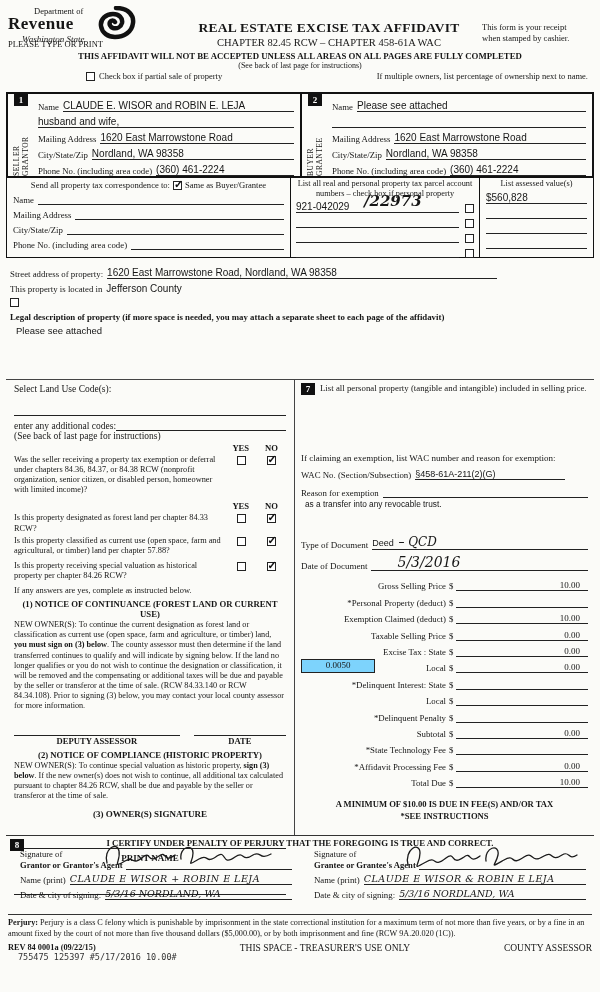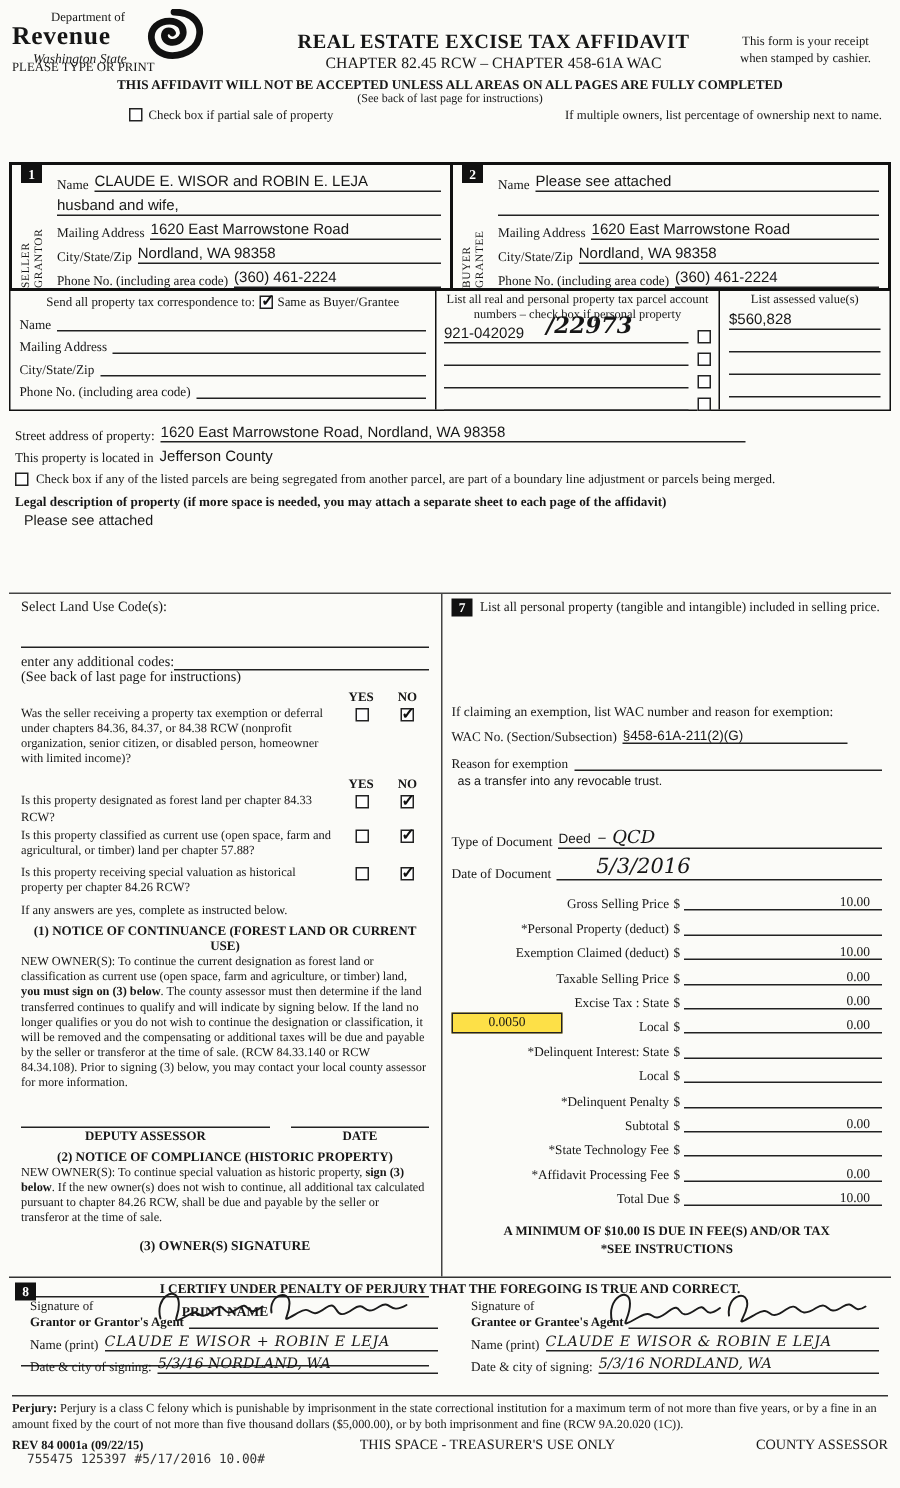--- a/index.html
+++ b/index.html
@@ -12,31 +12,31 @@
   .typed { font-family:"Liberation Sans", sans-serif; }
   .hw { font-family:"DejaVu Serif", serif; font-style:italic; }
   .b { font-weight:bold; }
   .cb { width:9px; height:9px; border:1px solid #222; display:inline-block; position:relative; background:#fff; flex:none; }
   .cb.checked::after { content:"✓"; position:absolute; top:-4px; left:0px; font-size:11px; font-weight:bold; color:#111; }
   .fill { border-bottom:1px solid #222; }
   .numbox { width:14px; height:12px; background:#111; color:#fff; font-size:9px; font-weight:bold;
             display:flex; align-items:center; justify-content:center; flex:none; font-family:"Liberation Serif",serif; }
 
   
-  .header { padding:6px 8px 0 8px; height:108px; }
+  .header { padding:6px 8px 0 8px; height:92px; }
   .hdr-top { display:flex; }
   .logo-block { width:168px; flex:none; position:relative; }
   .logo-dept { font-size:8.5px; margin-left:26px; }
   .logo-rev { font-size:17px; font-weight:bold; letter-spacing:0.5px; margin-top:-2px; }
   .logo-state { font-size:9px; font-style:italic; margin-left:14px; }
   .logo-swirl { position:absolute; left:88px; top:0px; }
   .hdr-center { flex:1; text-align:center; padding-top:14px; }
   .hdr-title { font-size:13.5px; font-weight:bold; letter-spacing:0.3px; }
   .hdr-sub { font-size:10.5px; margin-top:1px; }
-  .hdr-right { width:110px; flex:none; font-size:8.5px; text-align:center; padding-top:16px; line-height:1.35; }
+  .hdr-right { width:110px; flex:none; font-size:8.5px; text-align:left; padding-top:16px; line-height:1.35; }
   .hdr-row2 { display:flex; margin-top:-9px; }
   .type-print { font-size:8.5px; width:168px; }
   .warn { text-align:center; font-size:8.8px; font-weight:bold; margin-top:2px; }
   .seeback { text-align:center; font-size:8px; }
   .hdr-row3 { display:flex; align-items:center; margin-top:1px; padding:0 4px 0 78px; }
   .partial { display:flex; align-items:center; gap:4px; font-size:8.5px; }
   .multown { margin-left:auto; font-size:8.5px; }
 
   
   .parties { display:flex; height:84px; border-top:2px solid #111; margin:0 6px; }
@@ -107,21 +107,21 @@
   .reason-row { display:flex; align-items:flex-end; height:14px; font-size:8.8px; }
   .reason-row .fill { flex:1; margin-left:4px; }
   .trust { font-size:8.3px; margin-left:4px; margin-top:1px; }
   .doc-row { display:flex; align-items:flex-end; height:21px; font-size:9px; }
   .doc-row .fill { flex:1; margin-left:4px; }
   .fees { margin-top:4px; }
   .fee-row { display:flex; align-items:flex-end; height:16.4px; font-size:8.8px; }
   .fee-label { width:148px; flex:none; text-align:right; padding-right:3px; }
   .fee-dollar { width:7px; flex:none; }
   .fee-line { flex:1; border-bottom:1px solid #222; text-align:right; padding-right:8px; font-size:9px; }
-  .rate-box { border:1.5px solid #222; width:74px; text-align:center; font-size:9px; margin-right:6px; background:#fde047; height:14px; }
+  .rate-box { border:1.5px solid #222; width:74px; text-align:center; font-size:9px; margin-right:6px; background:#7dd3fc; height:14px; }
   .rate-row .fee-label { width:68px; }
   .minnote { text-align:center; font-weight:bold; font-size:8.6px; margin-top:10px; line-height:1.4; }
 
   
   .sec8 { height:76px; margin:0 6px; border-top:1px solid #333; position:relative; padding-top:2px; }
   .certify { text-align:center; font-weight:bold; font-size:8.8px; }
   .sec8 .numbox { position:absolute; left:4px; top:3px; }
   .sig-cols { display:flex; margin-top:1px; }
   .sig-col { width:50%; padding:0 8px 0 14px; position:relative; }
   .sig-lblrow { display:flex; align-items:flex-end; }
@@ -308,21 +308,20 @@
     <div class="fline">
       <span class="lbl">Street address of property:</span>
       <span class="fill" style="max-width:390px"><span class="typed">1620 East Marrowstone Road, Nordland, WA 98358</span></span>
     </div>
     <div class="fline" style="border:none">
       <span class="lbl">This property is located in</span>
       <span class="typed" style="font-size:10px">Jefferson County</span>
     </div>
     <div class="addr-check">
       <span class="cb"></span>
-      <span>Check box if any of the listed parcels are being segregated from another parcel, are part of a boundary line adjustment or parcels being merged.</span>
     </div>
     <div class="legal-lbl">Legal description of property (if more space is needed, you may attach a separate sheet to each page of the affidavit)</div>
     <div class="legal-val typed">Please see attached</div>
   </div>
 
   <div class="gap"></div>
 
   <div class="main">
 
     <div class="mcol-left">

